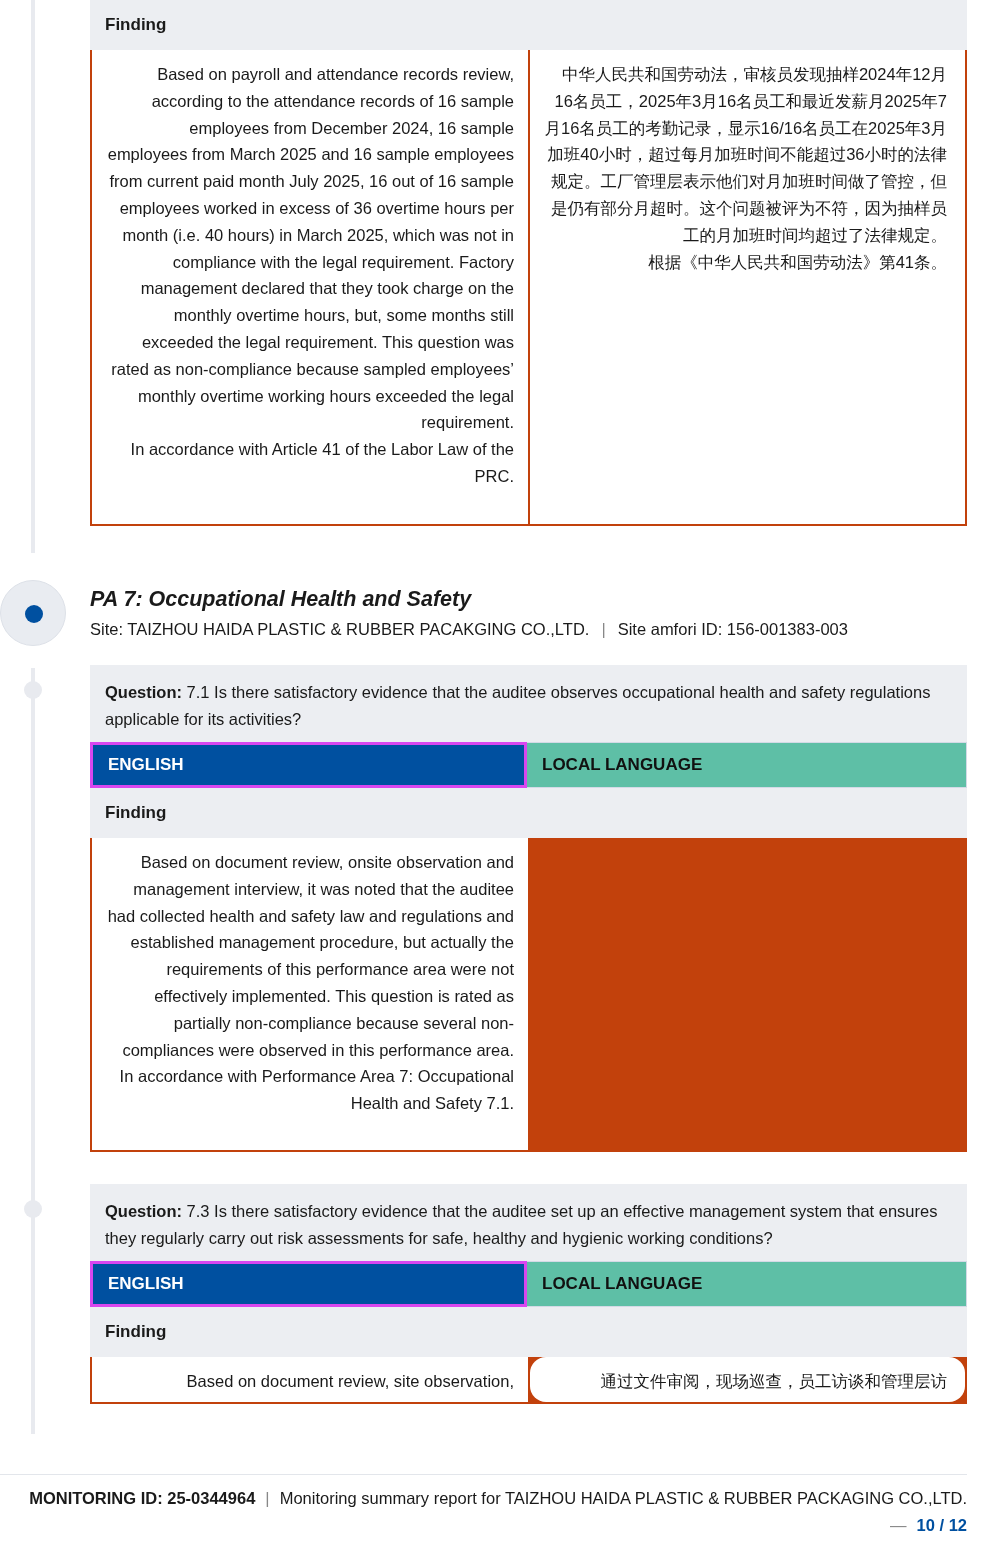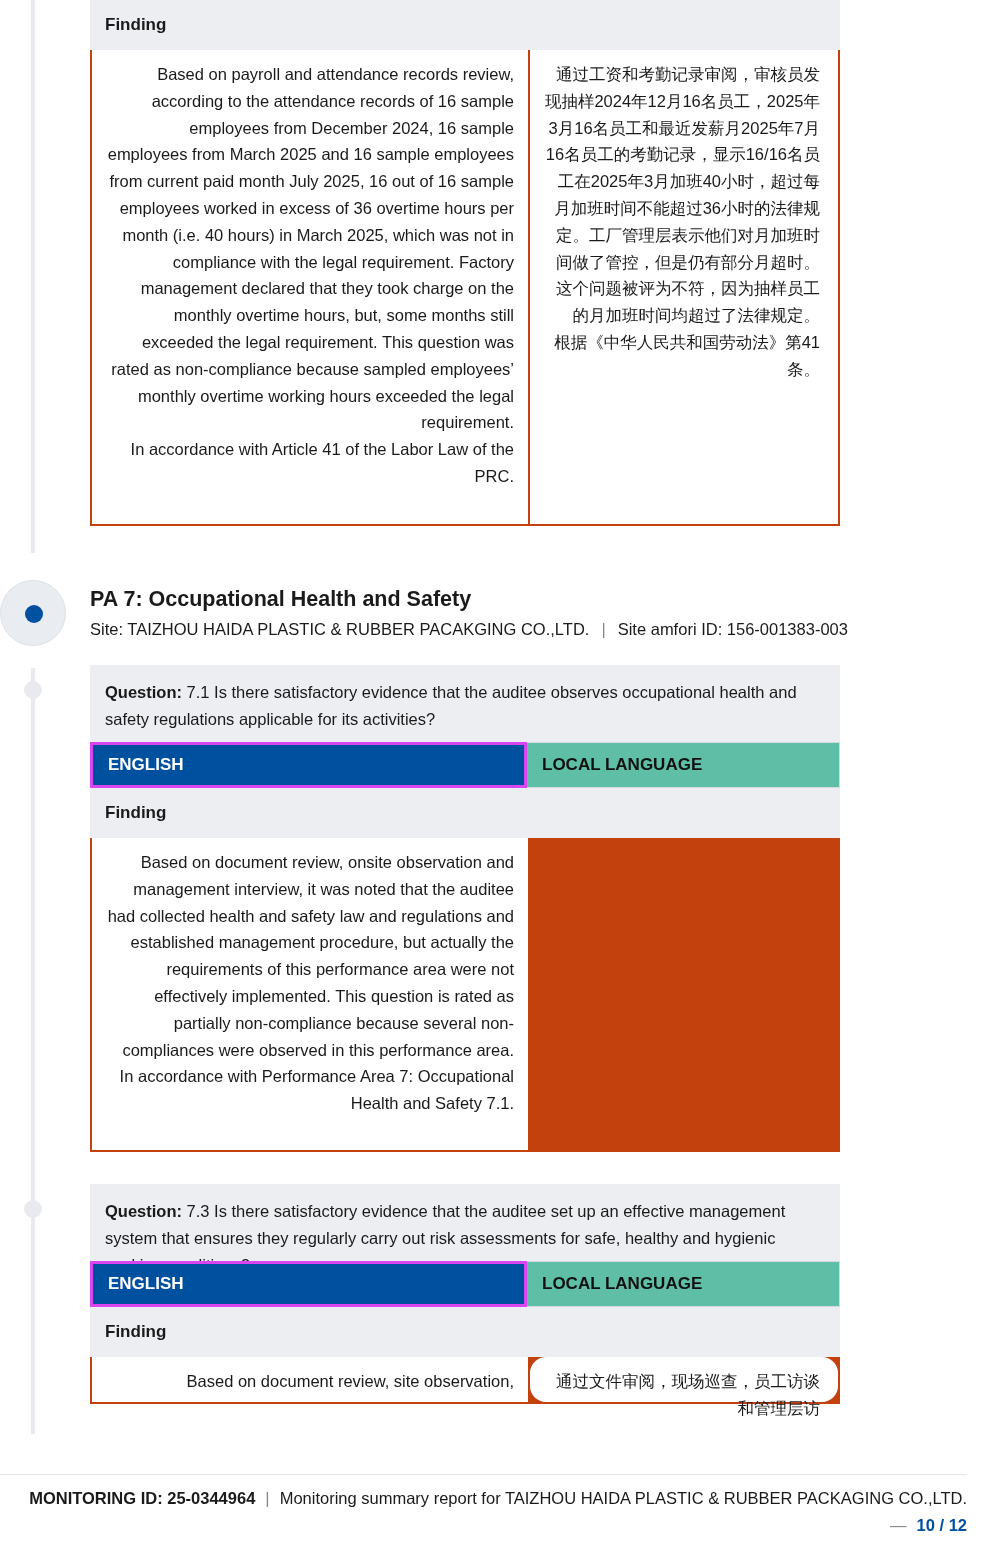--- a/index.html
+++ b/index.html
@@ -16,40 +16,40 @@
   }
   .pa-marker-dot {
     position: absolute; left: 24px; top: 24px; width: 18px; height: 18px;
     border-radius: 50%; background: #0050a0;
   }
   .q-marker {
     position: absolute; left: 24px; width: 18px; height: 18px; border-radius: 50%;
     background: #e8eaef;
   }
 
-  .card { position: absolute; left: 90px; width: 750px; background: #eceef2; }
+  .card { position: absolute; left: 90px; width: 877px; background: #eceef2; }
   .card .q-text { padding: 14px 15px 0 15px; font-size: 16.5px; line-height: 27px; color: #1a1a1a; height: 77px; }
   .card .q-text b { font-weight: bold; }
 
   .lang-header { display: flex; height: 46px; }
   .lang-header div { display: flex; align-items: center; padding-left: 15px; font-weight: bold; font-size: 17px; }
   .lang-en { width: 437px; background: #0050a0; color: #ffffff; border: 3px solid #d946ef; }
   .lang-local { flex: 1; background: #5ebfa6; color: #111; border: 1px solid #d3dae6; border-left: none; }
 
   .finding-label { height: 50px; display: flex; align-items: center; padding-left: 15px; font-weight: bold; font-size: 17px; color: #1a1a1a; }
 
   .finding-row { display: flex; background: #c2410c; padding: 0 2px 2px 2px; text-align: right; }
   .finding-cell {
     background: #ffffff; font-size: 16.5px; line-height: 26.8px; padding: 11px 14px 11px 14px; color: #1a1a1a;
   }
   .finding-cell.en { width: 436px; margin-right: 2px; }
   .finding-cell.local { flex: 1; padding-right: 18px; }
   .finding-cell p { margin: 0; }
 
-  .pa-title { position: absolute; left: 90px; top: 587px; font-size: 21.5px; font-weight: bold; color: #1a1a1a; }
+  .pa-title { position: absolute; left: 90px; top: 587px; font-size: 21.5px; font-weight: bold; color: #1a1a1a; font-style: italic; }
   .pa-site { position: absolute; left: 90px; top: 620px; font-size: 16.5px; color: #1a1a1a; }
   .pa-site .sep { color: #888; margin: 0 12px; }
 
   .footer-rule { position: absolute; left: 0; top: 1474px; width: 967px; height: 1px; background: #e3e6eb; }
   .footer { position: absolute; right: 33px; top: 1485px; width: 960px; text-align: right; font-size: 16.5px; line-height: 27px; color: #1a1a1a; }
   .footer .mid { font-weight: bold; }
   .footer .sep { color: #888; margin: 0 10px; }
   .footer .page { color: #0050a0; font-weight: bold; }
 </style>
 </head>
@@ -59,21 +59,21 @@
 <div class="timeline-line tl-2"></div>
 
 <div class="card" style="top:0;">
   <div class="finding-label">Finding</div>
   <div class="finding-row">
     <div class="finding-cell en" style="height:474px;">
       <p>Based on payroll and attendance records review, according to the attendance records of 16 sample employees from December 2024, 16 sample employees from March 2025 and 16 sample employees from current paid month July 2025, 16 out of 16 sample employees worked in excess of 36 overtime hours per month (i.e. 40 hours) in March 2025, which was not in compliance with the legal requirement. Factory management declared that they took charge on the monthly overtime hours, but, some months still exceeded the legal requirement. This question was rated as non-compliance because sampled employees’ monthly overtime working hours exceeded the legal requirement.</p>
       <p>In accordance with Article 41 of the Labor Law of the PRC.</p>
     </div>
     <div class="finding-cell local" style="height:474px;">
-      <p>通过工资和考勤记录审阅，审核员发现抽样2024年12月16名员工，2025年3月16名员工和最近发薪月2025年7月16名员工的考勤记录，显示16/16名员工在2025年3月加班40小时，超过每月加班时间不能超过36小时的法律规定。工厂管理层表示他们对月加班时间做了管控，但是仍有部分月超时。这个问题被评为不符，因为抽样员工的月加班时间均超过了法律规定。</p>
+      <p>中华人民共和国劳动法，审核员发现抽样2024年12月16名员工，2025年3月16名员工和最近发薪月2025年7月16名员工的考勤记录，显示16/16名员工在2025年3月加班40小时，超过每月加班时间不能超过36小时的法律规定。工厂管理层表示他们对月加班时间做了管控，但是仍有部分月超时。这个问题被评为不符，因为抽样员工的月加班时间均超过了法律规定。</p>
       <p>根据《中华人民共和国劳动法》第41条。</p>
     </div>
   </div>
 </div>
 
 <div class="pa-marker">
   <div class="pa-marker-dot"></div>
 </div>
 <div class="pa-title">PA 7: Occupational Health and Safety</div>
 <div class="pa-site">

